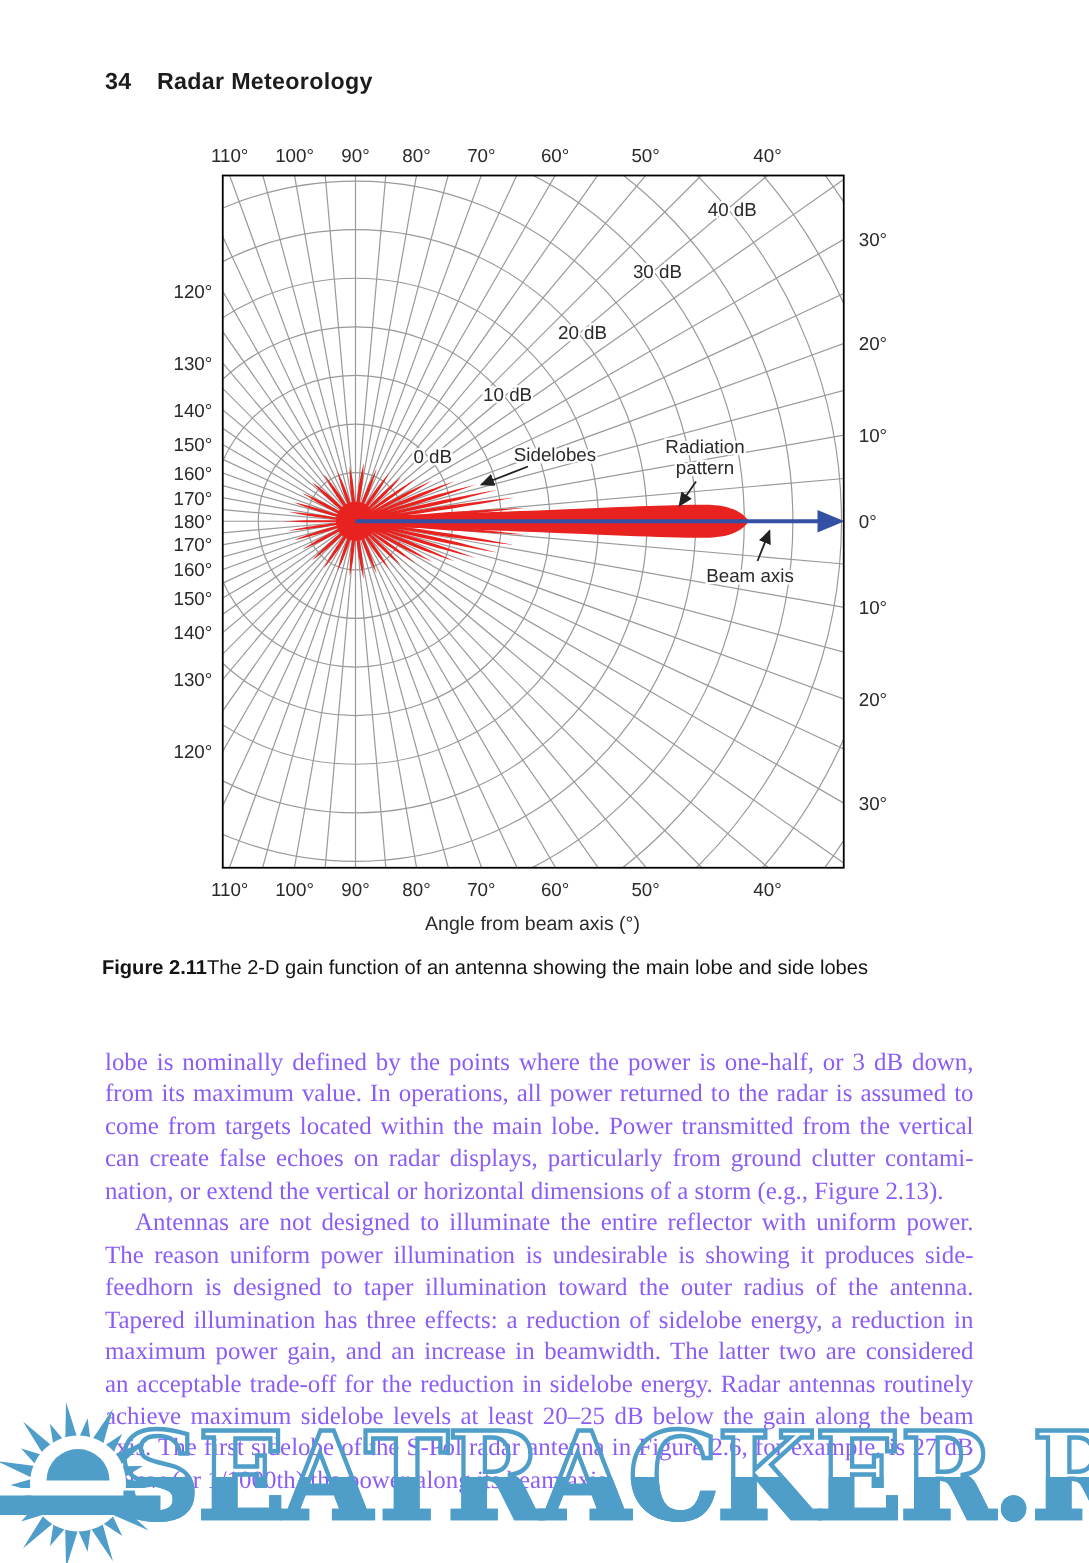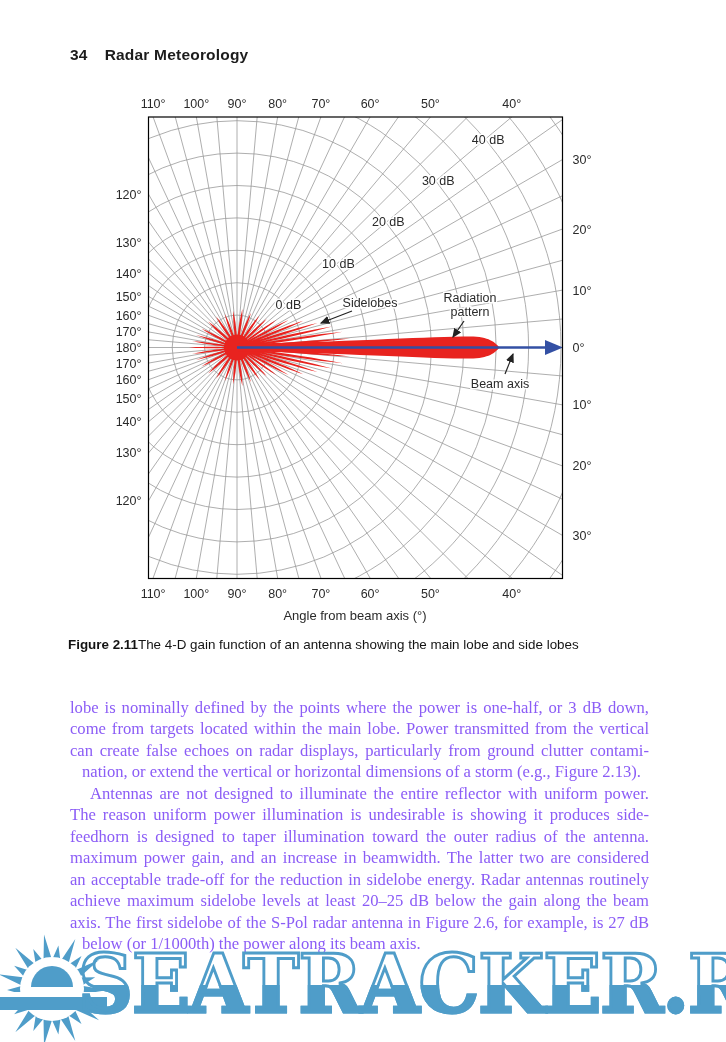--- a/index.html
+++ b/index.html
@@ -6,21 +6,21 @@
   .page{position:relative;width:726px;height:1042px;background:#ffffff;overflow:hidden;
         font-family:"Liberation Sans",sans-serif;color:#1f1f1f;padding-left:27px;}
   .running-head{position:absolute;left:70px;top:46px;font-size:15.5px;font-weight:bold;
         color:#1c1c1c;display:flex;gap:17px;letter-spacing:.2px;}
   .fig-svg{position:absolute;left:0;top:0;}
   .caption{position:absolute;left:68px;top:637px;width:580px;font-size:13.4px;color:#141414;}
   .caption b{}
   .bodytext{position:absolute;left:70px;top:697px;width:579px;
         font-family:Liberation Serif, serif;font-size:16.6px;line-height:21.45px;color:#8b5cf6;}
   .jl{text-align:justify;text-align-last:justify;}
-  .jl-last{text-align:justify;text-align-last:left;margin-left:12px;}
+  .jl-last{text-align:justify;text-align-last:left;}
   .indent{text-indent:20px;}
   
   .wm{position:absolute;left:0;top:928px;width:726px;height:114px;pointer-events:none;}
   .wm-sun{position:absolute;left:-6px;top:2px;}
   .wm-text{position:absolute;left:78px;top:16px;white-space:nowrap;
         font-family:"DejaVu Serif",serif;font-weight:bold;font-size:80px;line-height:1;
         letter-spacing:-1px;transform:scaleX(.95);transform-origin:left top;
         -webkit-text-stroke:3px #4f9dc9;
         background:linear-gradient(to bottom,rgba(0,0,0,0) 0%,rgba(0,0,0,0) 51%,#4f9dc9 51%,#4f9dc9 100%);
         -webkit-background-clip:text;background-clip:text;color:transparent;}
@@ -185,34 +185,36 @@
       <text x="470" y="302" text-anchor="middle" font-size="12.5" fill="#2a2a2a" font-family="&quot;Liberation Sans&quot;,sans-serif" paint-order="stroke" stroke="#fff" stroke-width="3">Radiation</text>
       <text x="470" y="316" text-anchor="middle" font-size="12.5" fill="#2a2a2a" font-family="&quot;Liberation Sans&quot;,sans-serif" paint-order="stroke" stroke="#fff" stroke-width="3">pattern</text>
       <text x="500" y="388" text-anchor="middle" font-size="12.5" fill="#2a2a2a" font-family="&quot;Liberation Sans&quot;,sans-serif" paint-order="stroke" stroke="#fff" stroke-width="3">Beam axis</text>
       <line x1="352" y1="311" x2="321" y2="323" stroke="#222" stroke-width="1.2" marker-end="url(#ah)"></line>
       <line x1="464" y1="321" x2="453" y2="337" stroke="#222" stroke-width="1.2" marker-end="url(#ah)"></line>
       <line x1="505" y1="374" x2="513" y2="354" stroke="#222" stroke-width="1.2" marker-end="url(#ah)"></line>
       <text x="355" y="620" text-anchor="middle" font-size="13" fill="#2a2a2a" font-family="&quot;Liberation Sans&quot;,sans-serif" paint-order="stroke" stroke="#fff" stroke-width="3">Angle from beam axis (°)</text>
     </svg>
 
   <div class="caption">
-    <b>Figure 2.11</b><span>The 4-D gain function of an antenna showing the main lobe and side lobes</span>
+    <b>Figure 2.11</b><span>The 2-D gain function of an antenna showing the main lobe and side lobes</span>
   </div>
 
   <div class="bodytext">
     <div>
       <div class="jl">lobe is nominally defined by the points where the power is one-half, or 3 dB down,</div>
+      <div class="jl">from its maximum value. In operations, all power returned to the radar is assumed to</div>
       <div class="jl">come from targets located within the main lobe. Power transmitted from the vertical</div>
       <div class="jl">can create false echoes on radar displays, particularly from ground clutter contami-</div>
       <div class="jl-last">nation, or extend the vertical or horizontal dimensions of a storm (e.g., Figure 2.13).</div>
     </div>
     <div>
       <div class="jl indent">Antennas are not designed to illuminate the entire reflector with uniform power.</div>
       <div class="jl">The reason uniform power illumination is undesirable is showing it produces side-</div>
       <div class="jl">feedhorn is designed to taper illumination toward the outer radius of the antenna.</div>
+      <div class="jl">Tapered illumination has three effects: a reduction of sidelobe energy, a reduction in</div>
       <div class="jl">maximum power gain, and an increase in beamwidth. The latter two are considered</div>
       <div class="jl">an acceptable trade-off for the reduction in sidelobe energy. Radar antennas routinely</div>
       <div class="jl">achieve maximum sidelobe levels at least 20–25 dB below the gain along the beam</div>
       <div class="jl">axis. The first sidelobe of the S-Pol radar antenna in Figure 2.6, for example, is 27 dB</div>
       <div class="jl-last">below (or 1/1000th) the power along its beam axis.</div>
     </div>
   </div>
 
   <div class="wm">
     <svg class="wm-sun" id="wmsun" width="130" height="114" viewBox="0 0 130 114">

